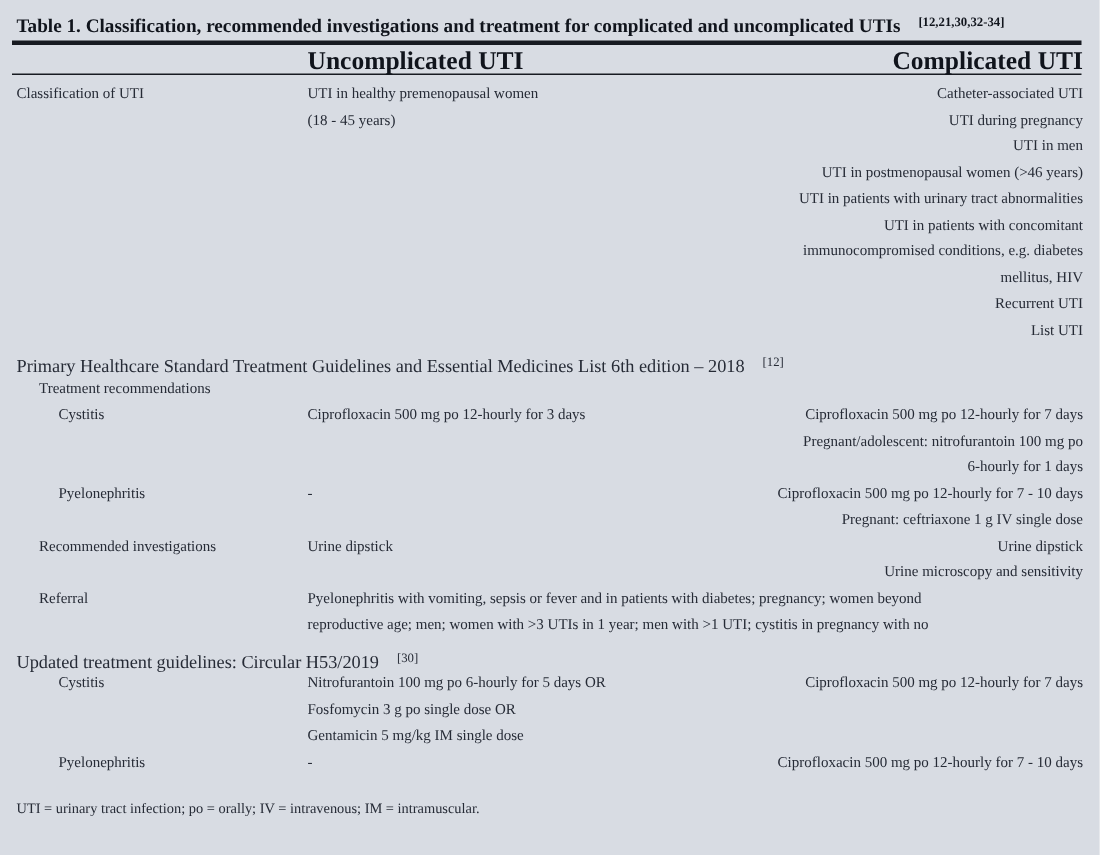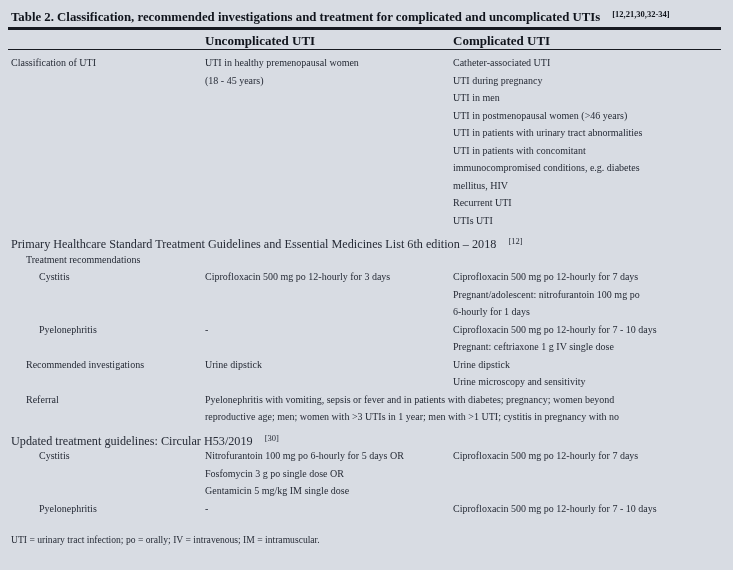--- a/index.html
+++ b/index.html
@@ -10,40 +10,40 @@
   }
   .inner { padding:6px 11px 0 11px; }
   .title-row { font-size:12.8px; font-weight:bold; color:#10141c; line-height:16px; white-space:nowrap; }
   sup { font-size:8.5px; vertical-align:4px; letter-spacing:0;padding-left:12px; }
   .rule { margin-left:-3px; width:713px; background:#171a21; }
   .rule.thick { height:2.5px; margin-top:2px; }
   .rule.thin  { height:1.2px; }
   .row { display:flex; align-items:flex-start; }
   .c1 { width:194px; flex:none; }
   .c2 { width:248px; flex:none; }
-  .c3 { flex:1; min-width:0; }
+  .c3 { flex:1; min-width:0;text-align:right; }
   .line { font-size:10px; line-height:17.5px; height:17.5px; white-space:nowrap; }
   .bold { font-weight:bold; color:#10141c; }
   .hdr { margin-top:3px; }
-  .hdr .line { line-height:16px; height:16px; font-size:13px; }
+  .hdr .line { line-height:16px; height:16px; font-size:17px; }
   .body-start { margin-top:4.5px; }
   .section { margin-top:4px; font-size:12.2px; line-height:17.5px; height:17.5px; white-space:nowrap; }
   .ind1 { padding-left:15px; }
   .ind2 { padding-left:28px; }
   .merged { flex:1; min-width:0; }
   .footnote { margin-top:17px; font-size:9.6px; line-height:12px; white-space:nowrap; }
 </style>
 </head>
 <body>
 
 <div class="page">
   <div class="inner">
 
     <div class="title-row">
-      <span>Table 2. Classification, recommended investigations and treatment for complicated and uncomplicated UTIs</span><sup>[12,21,30,32-34]</sup>
+      <span>Table 1. Classification, recommended investigations and treatment for complicated and uncomplicated UTIs</span><sup>[12,21,30,32-34]</sup>
     </div>
 
     <div class="rule thick"></div>
 
     <div class="row hdr">
       <div class="c1 line"></div>
       <div class="c2 line bold">Uncomplicated UTI</div>
       <div class="c3 line bold">Complicated UTI</div>
     </div>
 
@@ -60,21 +60,21 @@
       <div class="c3">
         <div class="line">Catheter-associated UTI</div>
         <div class="line">UTI during pregnancy</div>
         <div class="line">UTI in men</div>
         <div class="line">UTI in postmenopausal women (&gt;46 years)</div>
         <div class="line">UTI in patients with urinary tract abnormalities</div>
         <div class="line">UTI in patients with concomitant</div>
         <div class="line">immunocompromised conditions, e.g. diabetes</div>
         <div class="line">mellitus, HIV</div>
         <div class="line">Recurrent UTI</div>
-        <div class="line">UTIs UTI</div>
+        <div class="line">List UTI</div>
       </div>
     </div>
 
     <div class="section">
       <span>Primary Healthcare Standard Treatment Guidelines and Essential Medicines List 6th edition – 2018</span><sup>[12]</sup>
     </div>
 
     <div class="line ind1">Treatment recommendations</div>
 
     <div class="row">

